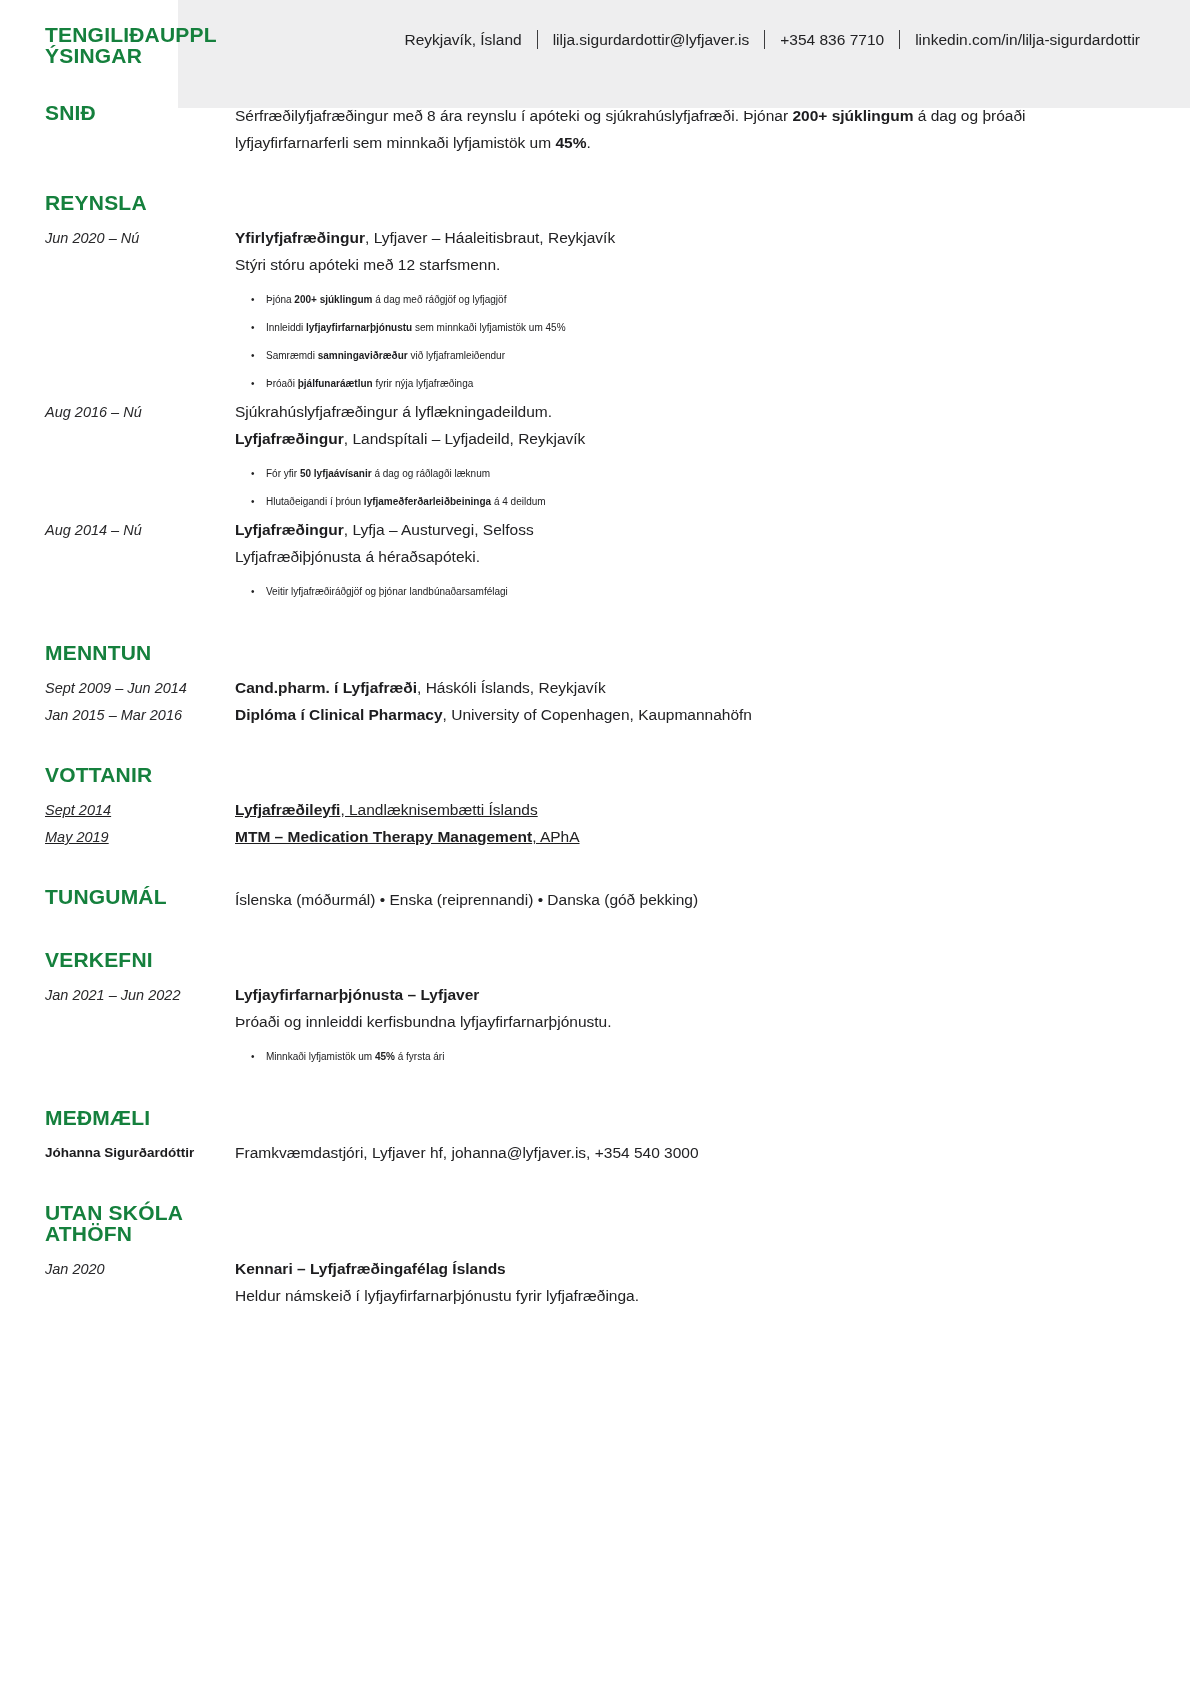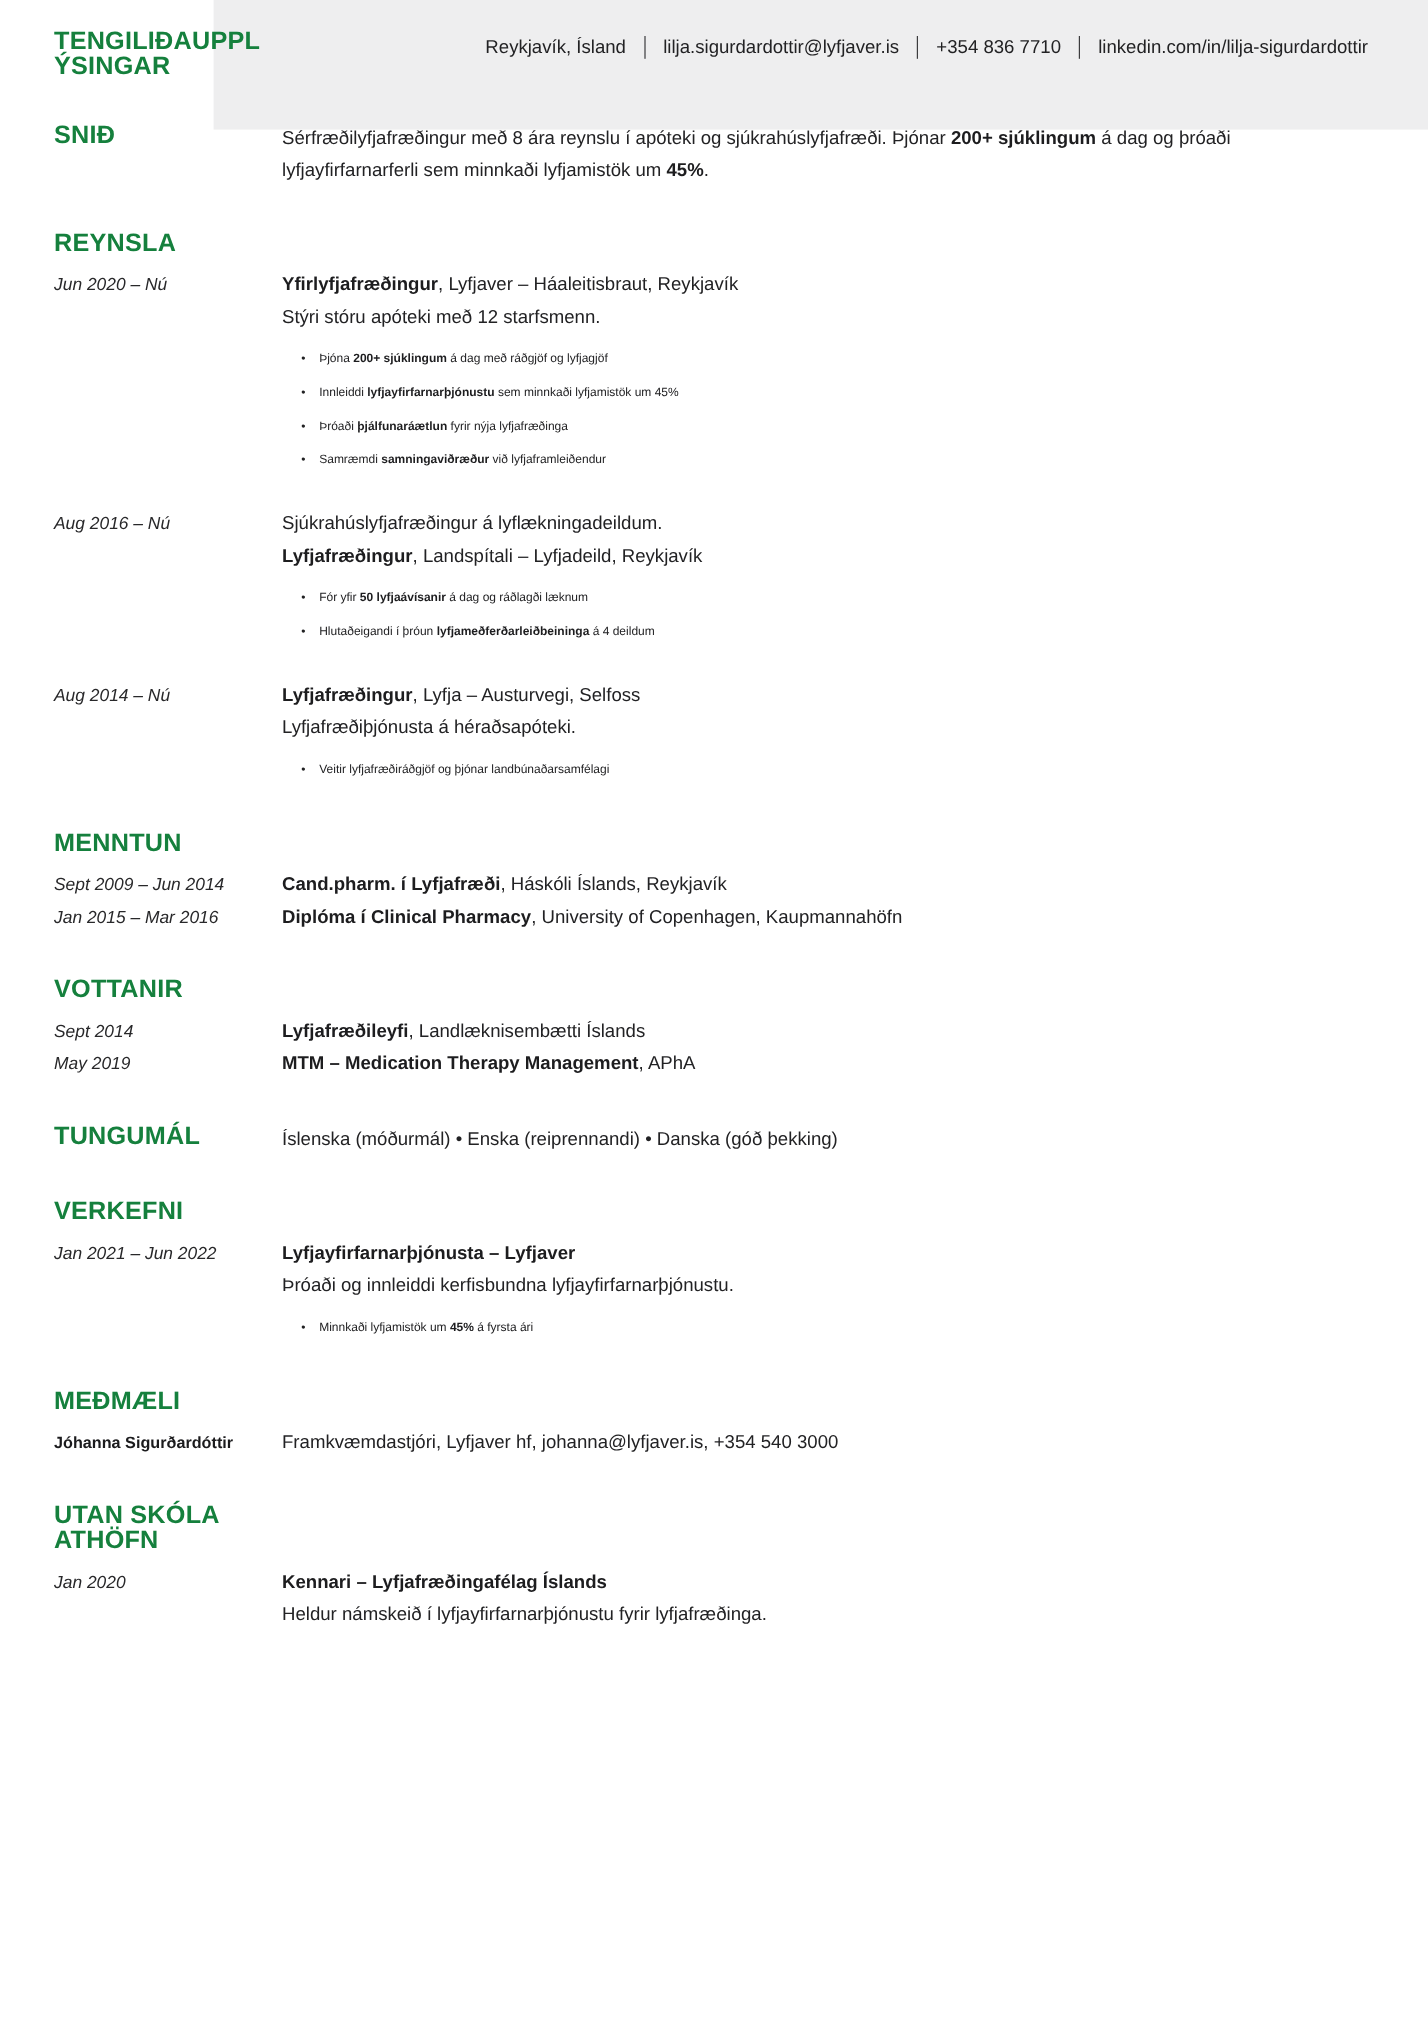--- a/index.html
+++ b/index.html
@@ -37,28 +37,28 @@
   }
 
   .body-text { font-size:15.5px; line-height:27px; color:#222224; }
   .b { font-weight:700; color:#1d1d1f; }
 
   .contact-sec { margin-top:24px; }
   .contact-line { display:flex; align-items:center; flex-wrap:wrap; font-size:15px; line-height:24px; padding-top:2px;justify-content:flex-end; }
   .sep { border-left:1.2px solid #3c3c3e; height:19px; margin:0 15px; align-self:center; }
 
   .entry { margin-top:0; }
-  .entry + .entry { margin-top:25px; }
+  .entry + .entry { }
 
   .bullets { list-style:none; margin-top:8px; }
   .bullets li { position:relative; padding-left:31px; font-size:10px; line-height:28px; color:#222224; }
   .bullets li::before { content:"\2022"; position:absolute; left:16px; color:#222224; }
 
   .simple-list .row + .row { margin-top:0; }
-  .cert-list .row + .row { margin-top:0; }
+  .cert-list .row + .row { margin-top:0;text-decoration:underline; }
 </style>
 </head>
 <body>
 
 <div class="band"></div>
 
 <div class="page">
 
 
   <section class="row sec contact-sec">
@@ -86,22 +86,22 @@
     </div>
 
     <div class="row entry">
       <div class="date">Jun 2020 – Nú</div>
       <div>
         <p class="body-text"><span class="b">Yfirlyfjafræðingur</span><span>, Lyfjaver – Háaleitisbraut, Reykjavík</span></p>
         <p class="body-text">Stýri stóru apóteki með 12 starfsmenn.</p>
         <ul class="bullets">
           <li><span>Þjóna </span><span class="b">200+ sjúklingum</span><span> á dag með ráðgjöf og lyfjagjöf</span></li>
           <li><span>Innleiddi </span><span class="b">lyfjayfirfarnarþjónustu</span><span> sem minnkaði lyfjamistök um 45%</span></li>
+          <li><span>Samræmdi </span><span class="b">samningaviðræður</span><span> við lyfjaframleiðendur</span></li>
           <li><span>Þróaði </span><span class="b">þjálfunaráætlun</span><span> fyrir nýja lyfjafræðinga</span></li>
-          <li><span>Samræmdi </span><span class="b">samningaviðræður</span><span> við lyfjaframleiðendur</span></li>
         </ul>
       </div>
     </div>
 
     <div class="row entry">
       <div class="date">Aug 2016 – Nú</div>
       <div>
         <p class="body-text">Sjúkrahúslyfjafræðingur á lyflækningadeildum.</p>
         <p class="body-text"><span class="b">Lyfjafræðingur</span><span>, Landspítali – Lyfjadeild, Reykjavík</span></p>
         <ul class="bullets">

